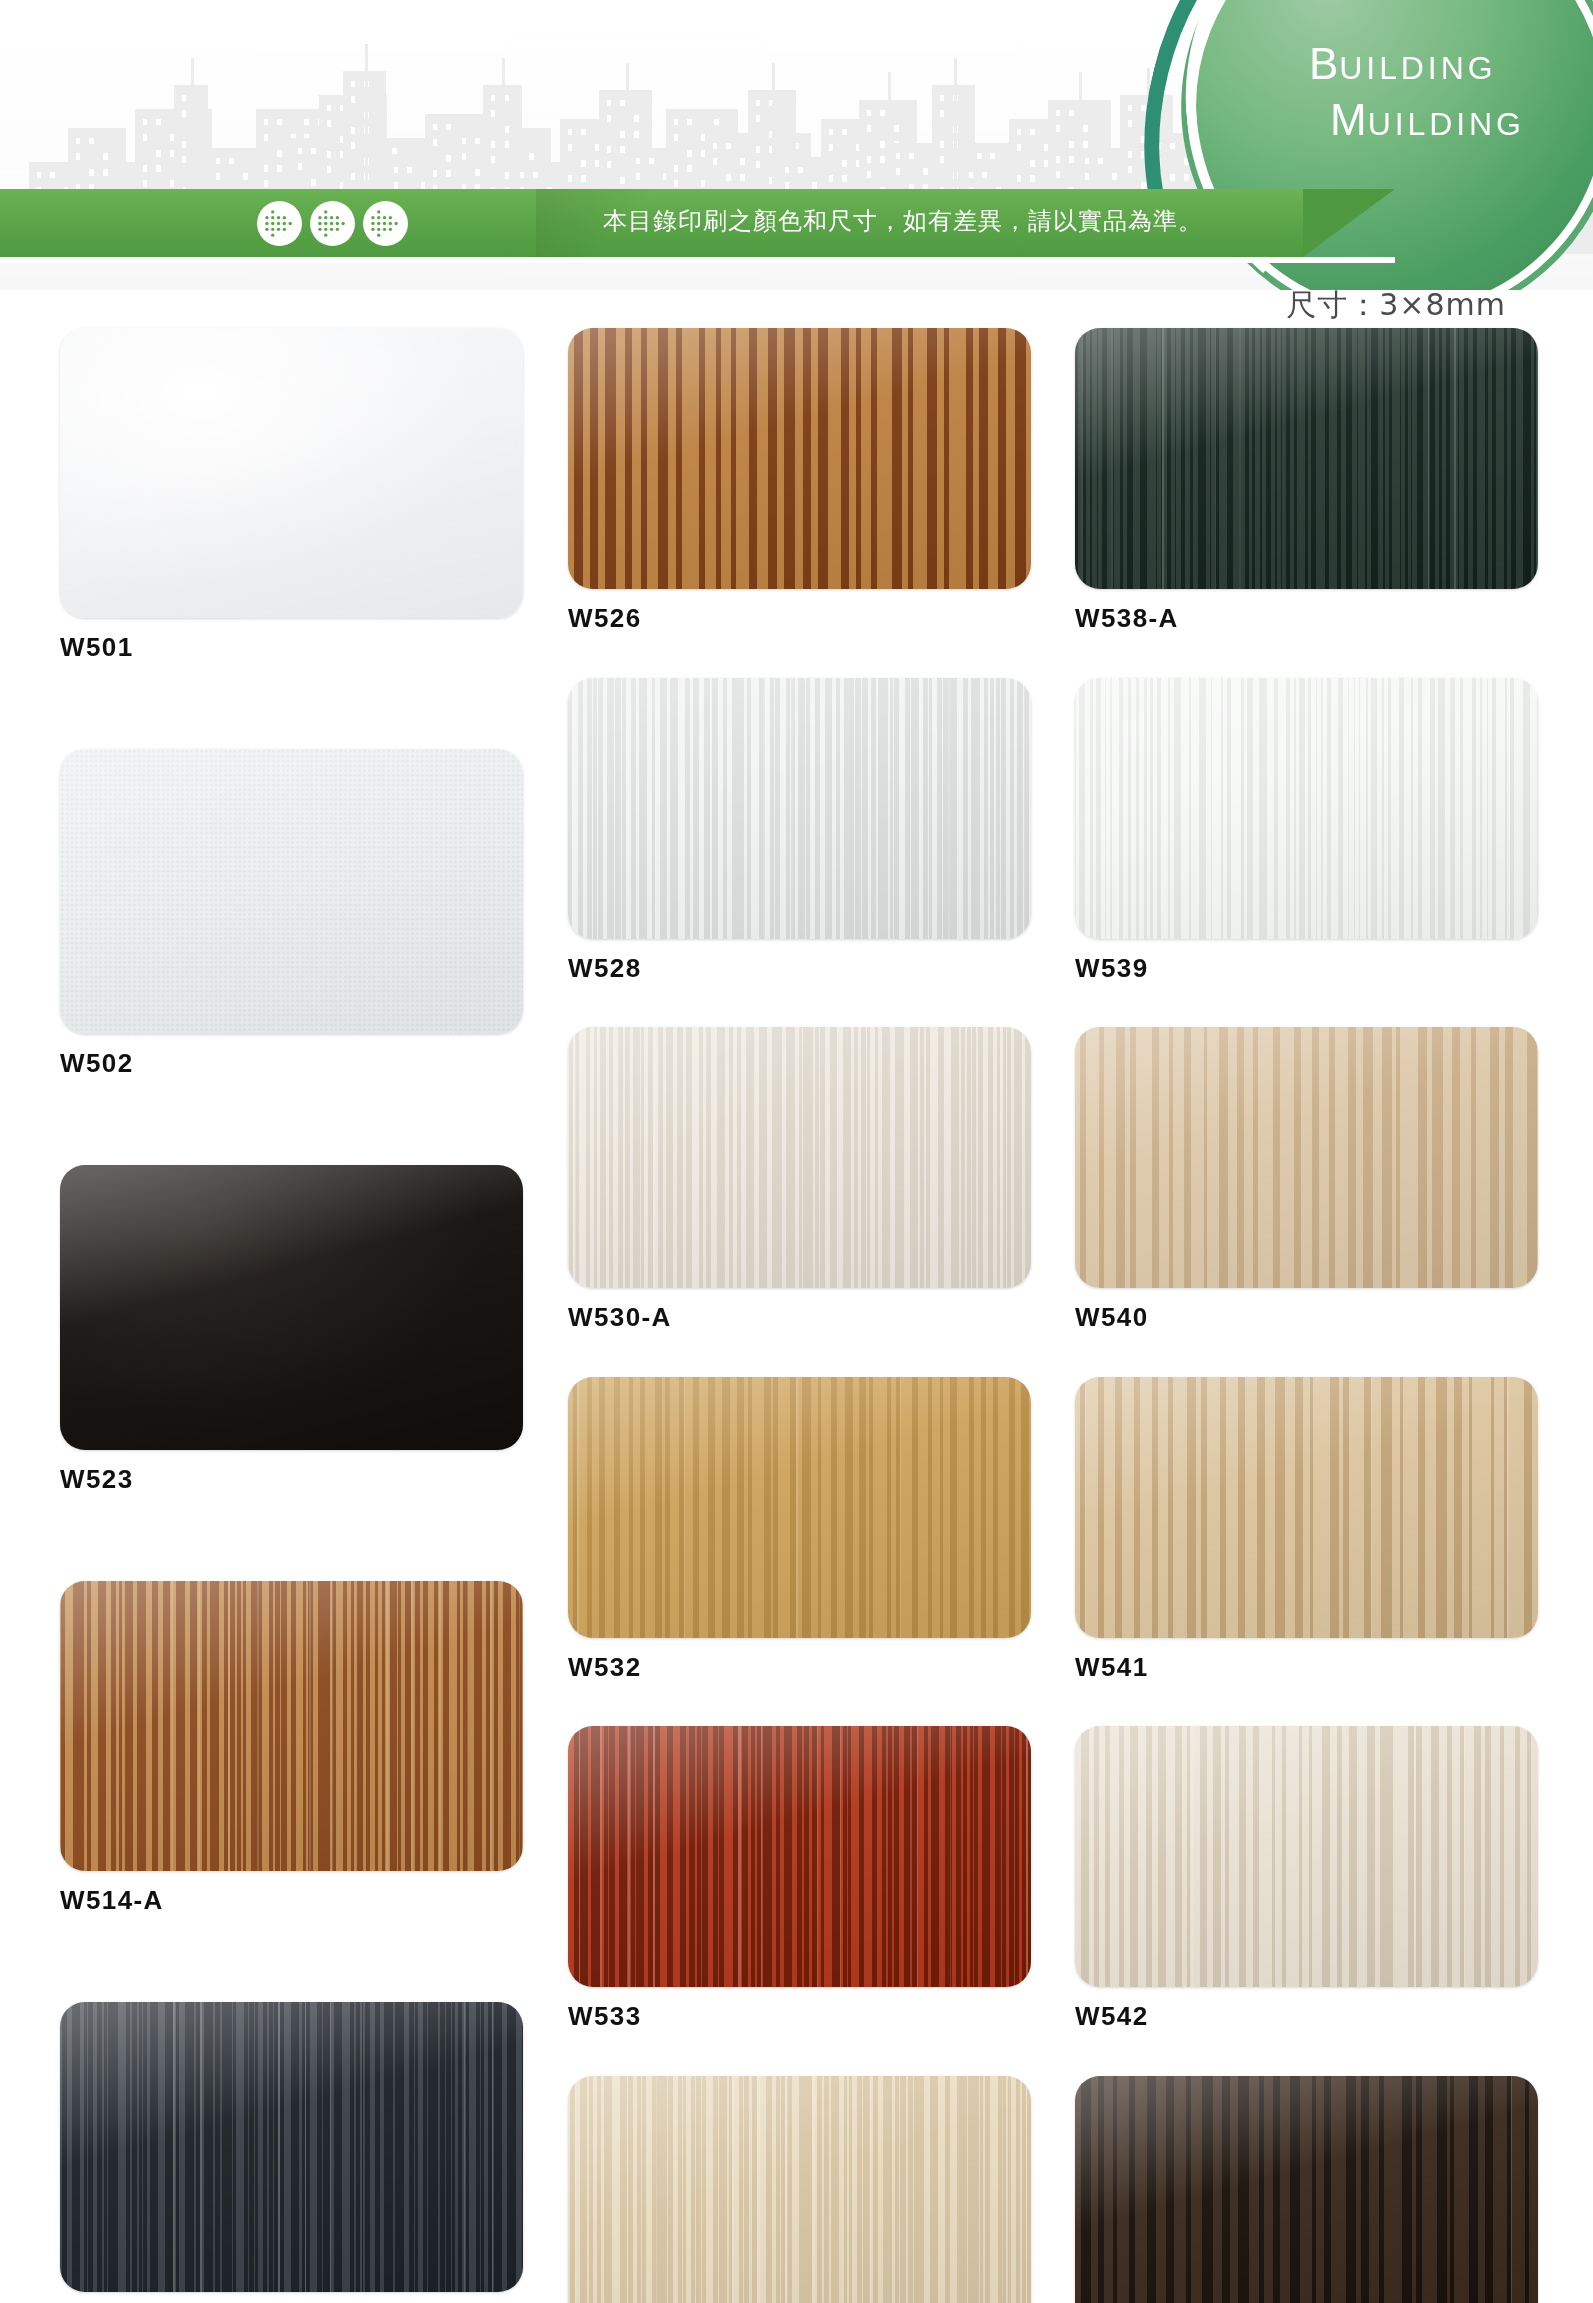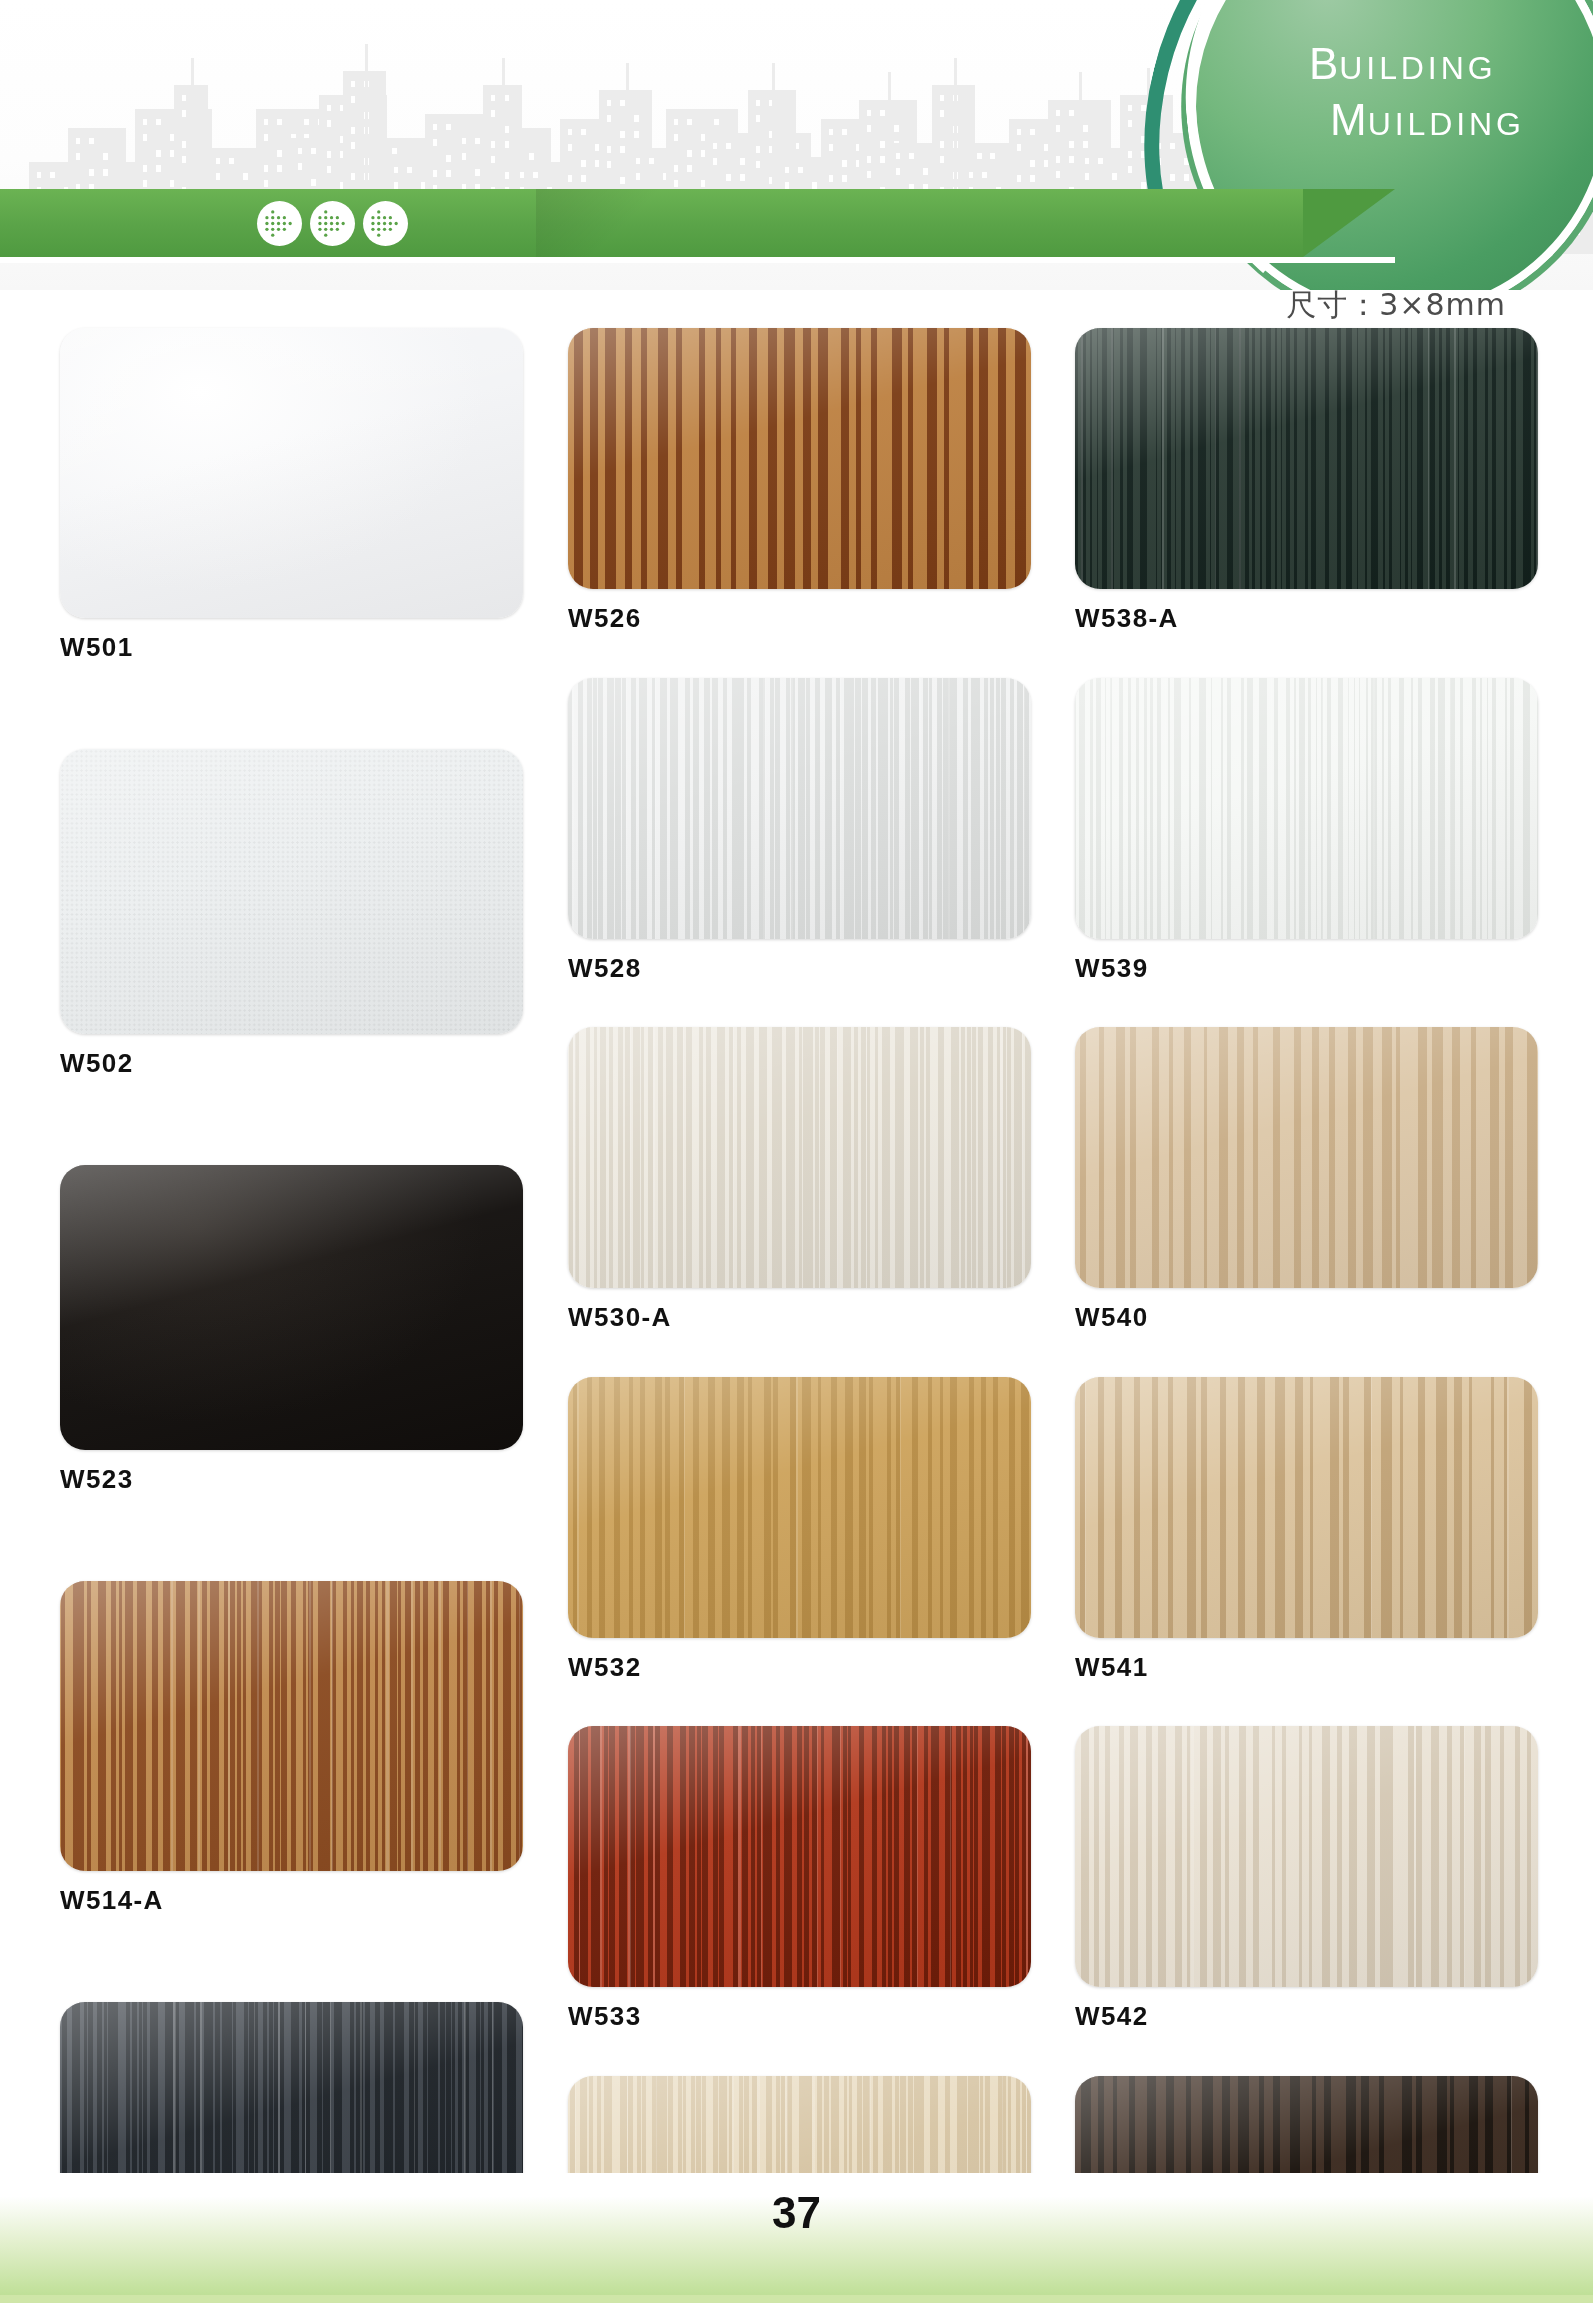--- a/index.html
+++ b/index.html
@@ -1268,20 +1268,21 @@
             <circle cx="15" cy="9" r="1.7"></circle>
             <circle cx="15" cy="21" r="1.7"></circle>
         <circle cx="21" cy="15" r="1.7"></circle>
             <circle cx="21" cy="9" r="1.7"></circle>
             <circle cx="21" cy="21" r="1.7"></circle>
         <circle cx="27" cy="15" r="1.7"></circle>
       </g>
         </svg>
     </div>
 
+    <div id="banner-note">本目錄印刷之顏色和尺寸，如有差異，請以實品為準。</div>
   </div>
 
   <div id="size-label">尺寸：3×8mm</div>
 
   <div id="grid">
     <div class="col" id="col-left">
         <div class="swatch-cell" style="top: 0px;">
           <div class="swatch" title="gloss white plain panel" style="height: 290px; background: radial-gradient(at 30% 22%, rgb(255, 255, 255) 0%, rgb(243, 244, 246) 62%, rgb(243, 244, 246) 100%);">
             <div class="gloss"></div>
           </div>
@@ -1380,19 +1381,15 @@
           <div class="swatch-label">W542</div>
         </div>
         <div class="swatch-cell" style="top: 1748px;">
           <div class="swatch" title="dark espresso wenge grain" style="height: 261px; background: linear-gradient(90deg, transparent 1.26%, rgb(23, 16, 10) 1.26%, rgb(23, 16, 10) 3.38%, transparent 3.38%), linear-gradient(90deg, transparent 2.45%, rgba(255, 255, 255, 0.16) 2.45%, rgba(255, 255, 255, 0.16) 2.95%, transparent 2.95%), linear-gradient(90deg, transparent 4.91%, rgb(23, 16, 10) 4.91%, rgb(23, 16, 10) 6.35%, transparent 6.35%), linear-gradient(90deg, transparent 8.18%, rgb(23, 16, 10) 8.18%, rgb(23, 16, 10) 9.14%, transparent 9.14%), linear-gradient(90deg, transparent 11.56%, rgb(23, 16, 10) 11.56%, rgb(23, 16, 10) 12.98%, transparent 12.98%), linear-gradient(90deg, transparent 15.63%, rgb(23, 16, 10) 15.63%, rgb(23, 16, 10) 17.46%, transparent 17.46%), linear-gradient(90deg, transparent 15.94%, rgba(255, 255, 255, 0.16) 15.94%, rgba(255, 255, 255, 0.16) 16.44%, transparent 16.44%), linear-gradient(90deg, transparent 19.63%, rgb(23, 16, 10) 19.63%, rgb(23, 16, 10) 21.45%, transparent 21.45%), linear-gradient(90deg, transparent 24.08%, rgb(23, 16, 10) 24.08%, rgb(23, 16, 10) 25.03%, transparent 25.03%), linear-gradient(90deg, transparent 27.44%, rgb(23, 16, 10) 27.44%, rgb(23, 16, 10) 29.83%, transparent 29.83%), linear-gradient(90deg, transparent 31.68%, rgb(23, 16, 10) 31.68%, rgb(23, 16, 10) 33.45%, transparent 33.45%), linear-gradient(90deg, transparent 32.87%, rgba(255, 255, 255, 0.16) 32.87%, rgba(255, 255, 255, 0.16) 33.37%, transparent 33.37%), linear-gradient(90deg, transparent 35.24%, rgb(23, 16, 10) 35.24%, rgb(23, 16, 10) 37.57%, transparent 37.57%), linear-gradient(90deg, transparent 39.68%, rgb(23, 16, 10) 39.68%, rgb(23, 16, 10) 40.85%, transparent 40.85%), linear-gradient(90deg, transparent 42.77%, rgb(23, 16, 10) 42.77%, rgb(23, 16, 10) 44.18%, transparent 44.18%), linear-gradient(90deg, transparent 46.47%, rgb(23, 16, 10) 46.47%, rgb(23, 16, 10) 48.55%, transparent 48.55%), linear-gradient(90deg, transparent 47.64%, rgba(255, 255, 255, 0.16) 47.64%, rgba(255, 255, 255, 0.16) 48.14%, transparent 48.14%), linear-gradient(90deg, transparent 51.22%, rgb(23, 16, 10) 51.22%, rgb(23, 16, 10) 52.03%, transparent 52.03%), linear-gradient(90deg, transparent 53.87%, rgb(23, 16, 10) 53.87%, rgb(23, 16, 10) 55.37%, transparent 55.37%), linear-gradient(90deg, transparent 58.6%, rgb(23, 16, 10) 58.6%, rgb(23, 16, 10) 60.75%, transparent 60.75%), linear-gradient(90deg, transparent 61.82%, rgb(23, 16, 10) 61.82%, rgb(23, 16, 10) 63.57%, transparent 63.57%), linear-gradient(90deg, transparent 61.93%, rgba(255, 255, 255, 0.16) 61.93%, rgba(255, 255, 255, 0.16) 62.43%, transparent 62.43%), linear-gradient(90deg, transparent 65.64%, rgb(23, 16, 10) 65.64%, rgb(23, 16, 10) 66.7%, transparent 66.7%), linear-gradient(90deg, transparent 70.59%, rgb(23, 16, 10) 70.59%, rgb(23, 16, 10) 72.77%, transparent 72.77%), linear-gradient(90deg, transparent 73.63%, rgb(23, 16, 10) 73.63%, rgb(23, 16, 10) 74.84%, transparent 74.84%), linear-gradient(90deg, transparent 78.14%, rgb(23, 16, 10) 78.14%, rgb(23, 16, 10) 80.42%, transparent 80.42%), linear-gradient(90deg, transparent 79.12%, rgba(255, 255, 255, 0.16) 79.12%, rgba(255, 255, 255, 0.16) 79.62%, transparent 79.62%), linear-gradient(90deg, transparent 81%, rgb(23, 16, 10) 81%, rgb(23, 16, 10) 81.78%, transparent 81.78%), linear-gradient(90deg, transparent 85.2%, rgb(23, 16, 10) 85.2%, rgb(23, 16, 10) 87.04%, transparent 87.04%), linear-gradient(90deg, transparent 88.63%, rgb(23, 16, 10) 88.63%, rgb(23, 16, 10) 90.25%, transparent 90.25%), linear-gradient(90deg, transparent 93.26%, rgb(23, 16, 10) 93.26%, rgb(23, 16, 10) 94.08%, transparent 94.08%), linear-gradient(90deg, transparent 93.88%, rgba(255, 255, 255, 0.16) 93.88%, rgba(255, 255, 255, 0.16) 94.38%, transparent 94.38%), linear-gradient(90deg, transparent 97.11%, rgb(23, 16, 10) 97.11%, rgb(23, 16, 10) 98.12%, transparent 98.12%), linear-gradient(rgb(57, 40, 29) 0%, rgb(57, 40, 29) 100%);">
             <div class="gloss"></div>
           </div>
         </div>
       </div>
   </div>
 
-  <div id="footer">
-    <div id="page-num">37</div>
-    <div id="footer-bar"></div>
-  </div>
 
 </div>
 
 
 </body></html>

